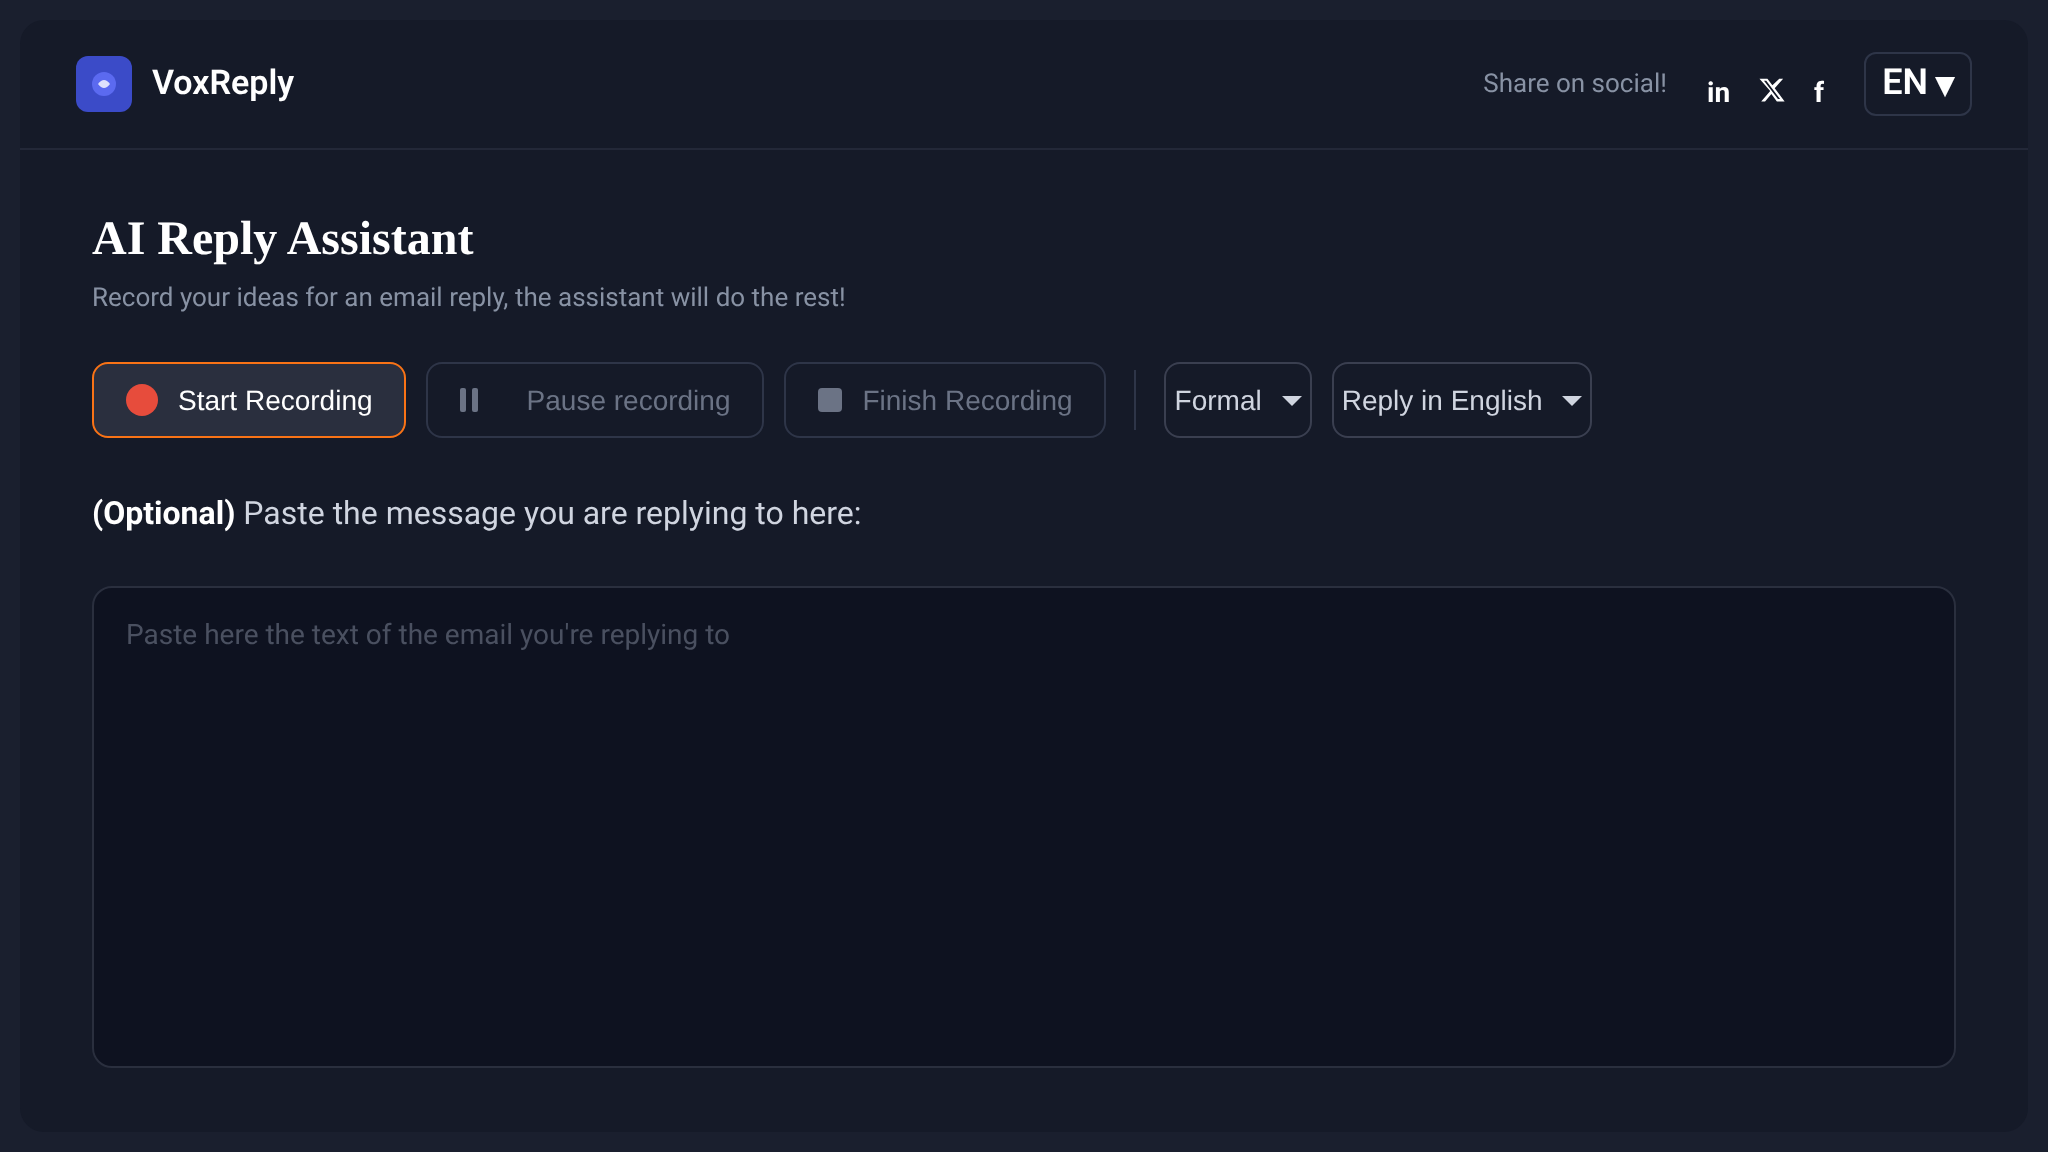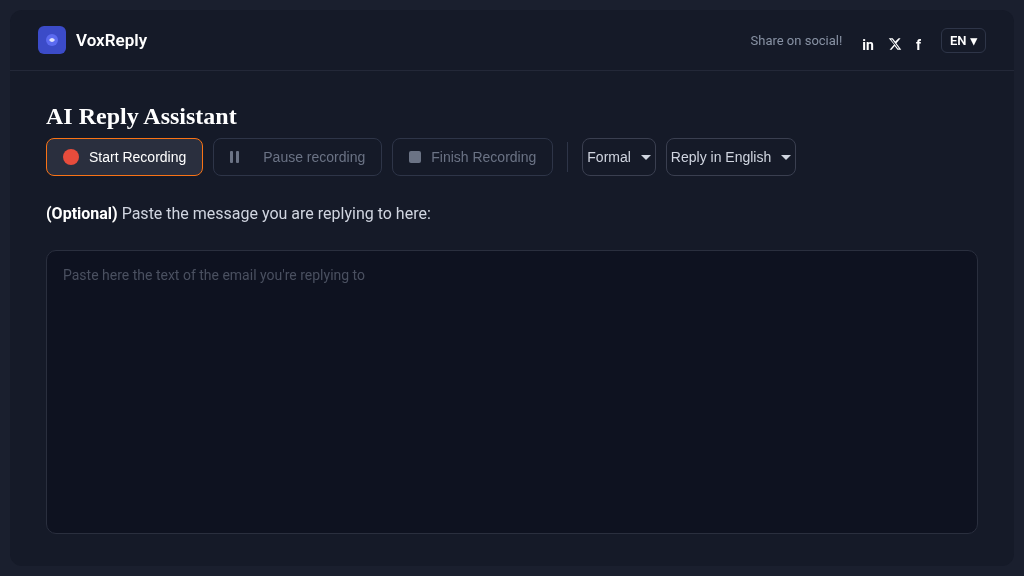--- a/index.html
+++ b/index.html
@@ -84,21 +84,21 @@
       font-size: 14px;
       font-weight: 700;
       cursor: pointer;
       text-decoration: none;
     }
 
     .lang-selector {
       display: flex;
       gap: 4px;
       color: #ffffff;
-      font-size: 13px;
+      font-size: 18px;
       font-weight: 600;
       cursor: pointer;
       border: 1px solid #2e3548;
       padding: 4px 8px;
       border-radius: 6px;
     }
 
     
     .main-content {
       padding: 32px 36px;
@@ -288,20 +288,21 @@
       </div>
       <div class="lang-selector">
         <span>EN</span>
         <span>▾</span>
       </div>
     </div>
   </header>
 
   <main class="main-content">
     <h1 class="page-title">AI Reply Assistant</h1>
+    <p class="page-subtitle">Record your ideas for an email reply, the assistant will do the rest!</p>
 
     <div class="controls-row">
       <button class="btn-start-recording">
         <span class="record-dot"></span>
         <span>Start Recording</span>
       </button>
 
       <button class="btn-pause">
         <span class="pause-icon">
           <span class="pause-bar"></span>

